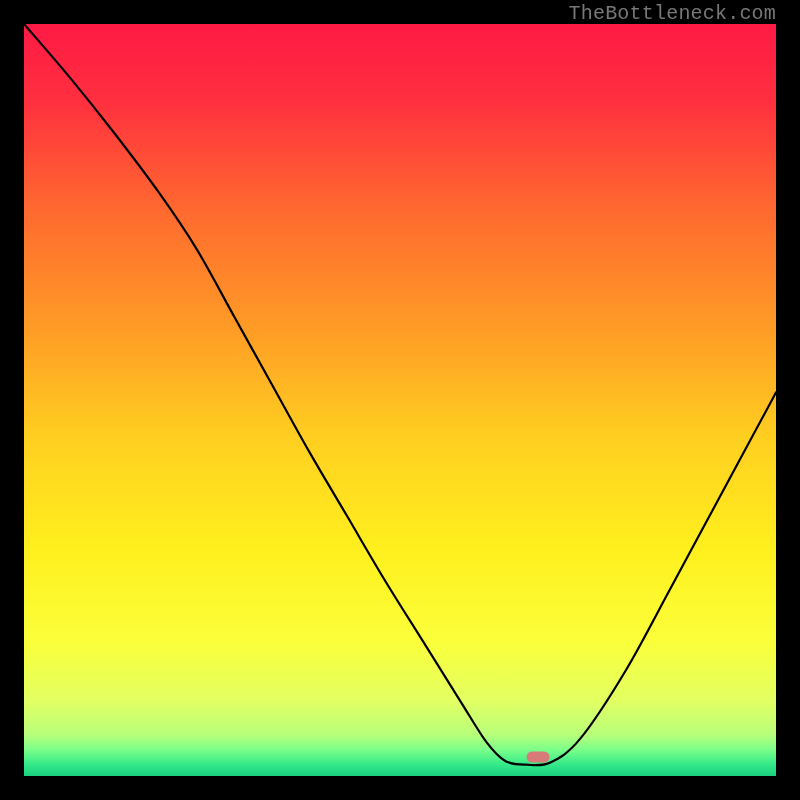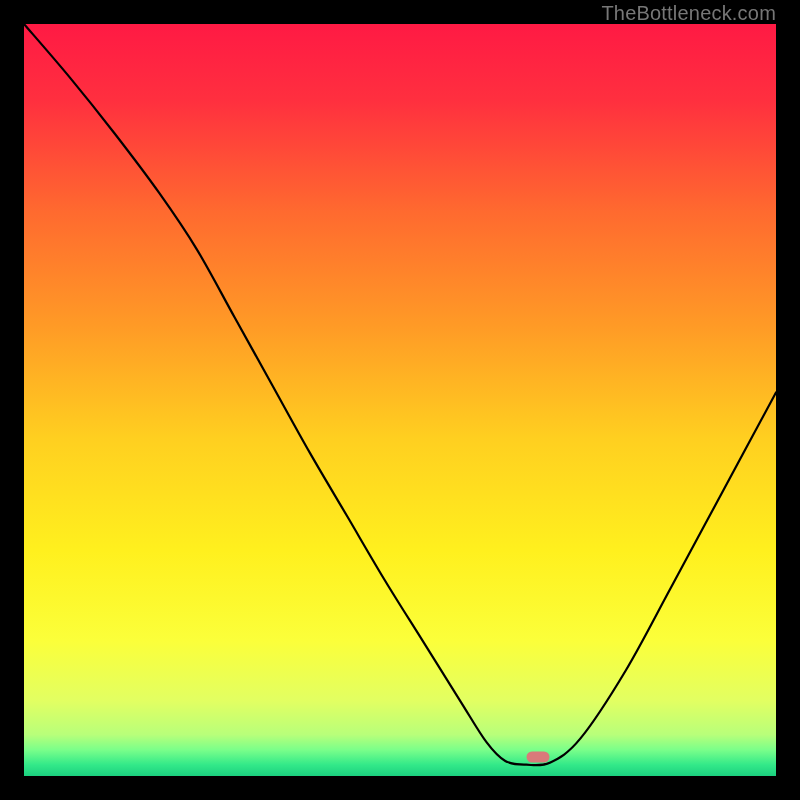--- a/index.html
+++ b/index.html
@@ -22,21 +22,21 @@
     position: absolute;
     left: 0;
     top: 0;
     width: 752px;
     height: 752px;
   }
   .watermark {
     position: absolute;
     top: 2px;
     right: 24px;
-    font-family: Liberation Sans, sans-serif;
+    font-family: Liberation Mono, monospace;
     font-size: 20px;
     font-weight: 500;
     color: #777777;
     letter-spacing: 0.2px;
     user-select: none;
   }
   
   .marker {
     position: absolute;
     width: 23px;

